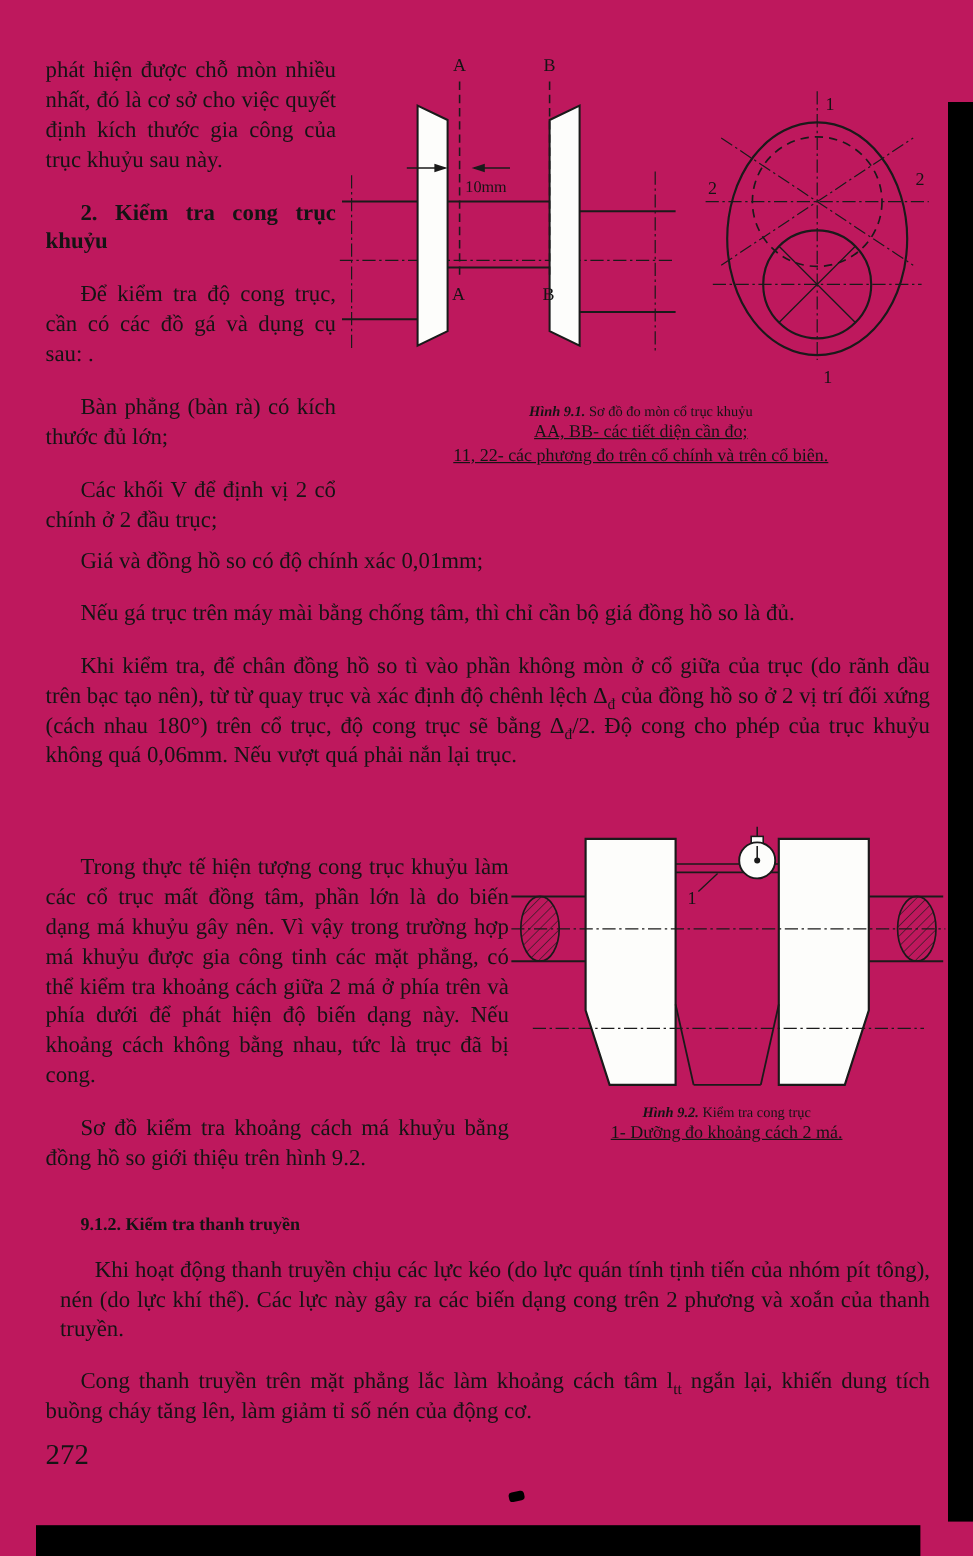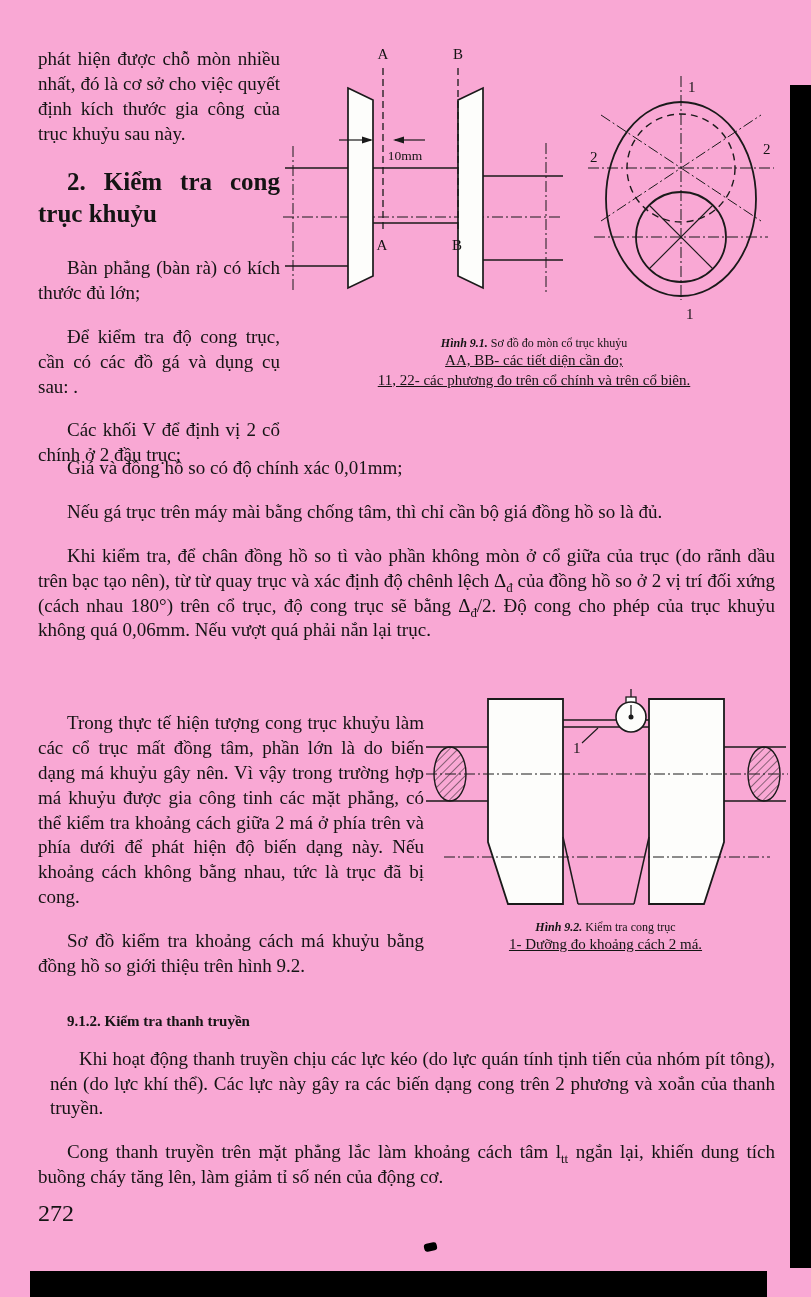--- a/index.html
+++ b/index.html
@@ -1,41 +1,41 @@
 <!DOCTYPE html>
 <html><head>
 <meta charset="utf-8">
 <style>
   html,body{margin:0;padding:0;}
   body{background:#d9d9d9;}
-  .page{position:relative;width:811px;height:1297px;background:#f9a8d4;font-family:"Liberation Serif","DejaVu Serif",serif;color:#141414;overflow:hidden;margin:0 auto;}
+  .page{position:relative;width:811px;height:1297px;background:#be185d;font-family:"Liberation Serif","DejaVu Serif",serif;color:#141414;overflow:hidden;margin:0 auto;}
   .abs{position:absolute;}
   .para{font-size:19px;line-height:1.31;text-align:justify;}
   .vspace{margin-top:11px;}
   .indent{text-indent:29px;}
-  .heading{font-size:25px;font-weight:bold;line-height:1.31;text-align:justify;}
+  .heading{font-size:19px;font-weight:bold;line-height:1.31;text-align:justify;}
   .caption{text-align:center;line-height:1.28;}
   .cap-main{font-size:12px;}
   .cap-sub{font-size:15px;text-decoration:underline;}
   .cap-title{font-weight:bold;font-style:italic;}
   sub{font-size:0.68em;line-height:0;}
   .bar{position:absolute;background:#000;}
   .page-number{font-size:24px;}
   svg text{font-family:"Liberation Serif","DejaVu Serif",serif;fill:#141414;}
 </style>
 </head>
 <body>
 
 <div class="page">
 
   <div class="abs" style="left:38px;top:28px;width:242px;">
     <p class="para">phát hiện được chỗ mòn nhiều nhất, đó là cơ sở cho việc quyết định kích thước gia công của trục khuỷu sau này.</p>
     <p class="heading indent vspace">2. Kiểm tra cong trục khuỷu</p>
+    <p class="para indent vspace">Để kiểm tra độ cong trục, cần có các đồ gá và dụng cụ sau: .</p>
     <p class="para indent vspace">Bàn phẳng (bàn rà) có kích thước đủ lớn;</p>
-    <p class="para indent vspace">Để kiểm tra độ cong trục, cần có các đồ gá và dụng cụ sau: .</p>
     <p class="para indent vspace">Các khối V để định vị 2 cổ chính ở 2 đầu trục;</p>
   </div>
 
   <svg class="abs" style="left:283px;top:38px;" width="282" height="272" viewBox="0 0 282 272">
     <g stroke="#1a1a1a" fill="none">
 
       <line x1="0" y1="179" x2="280" y2="179" stroke-width="1" stroke-dasharray="11,3,2,3"></line>
 
       <line x1="2" y1="130" x2="65" y2="130" stroke-width="1.7"></line>
       <line x1="2" y1="228" x2="65" y2="228" stroke-width="1.7"></line>

